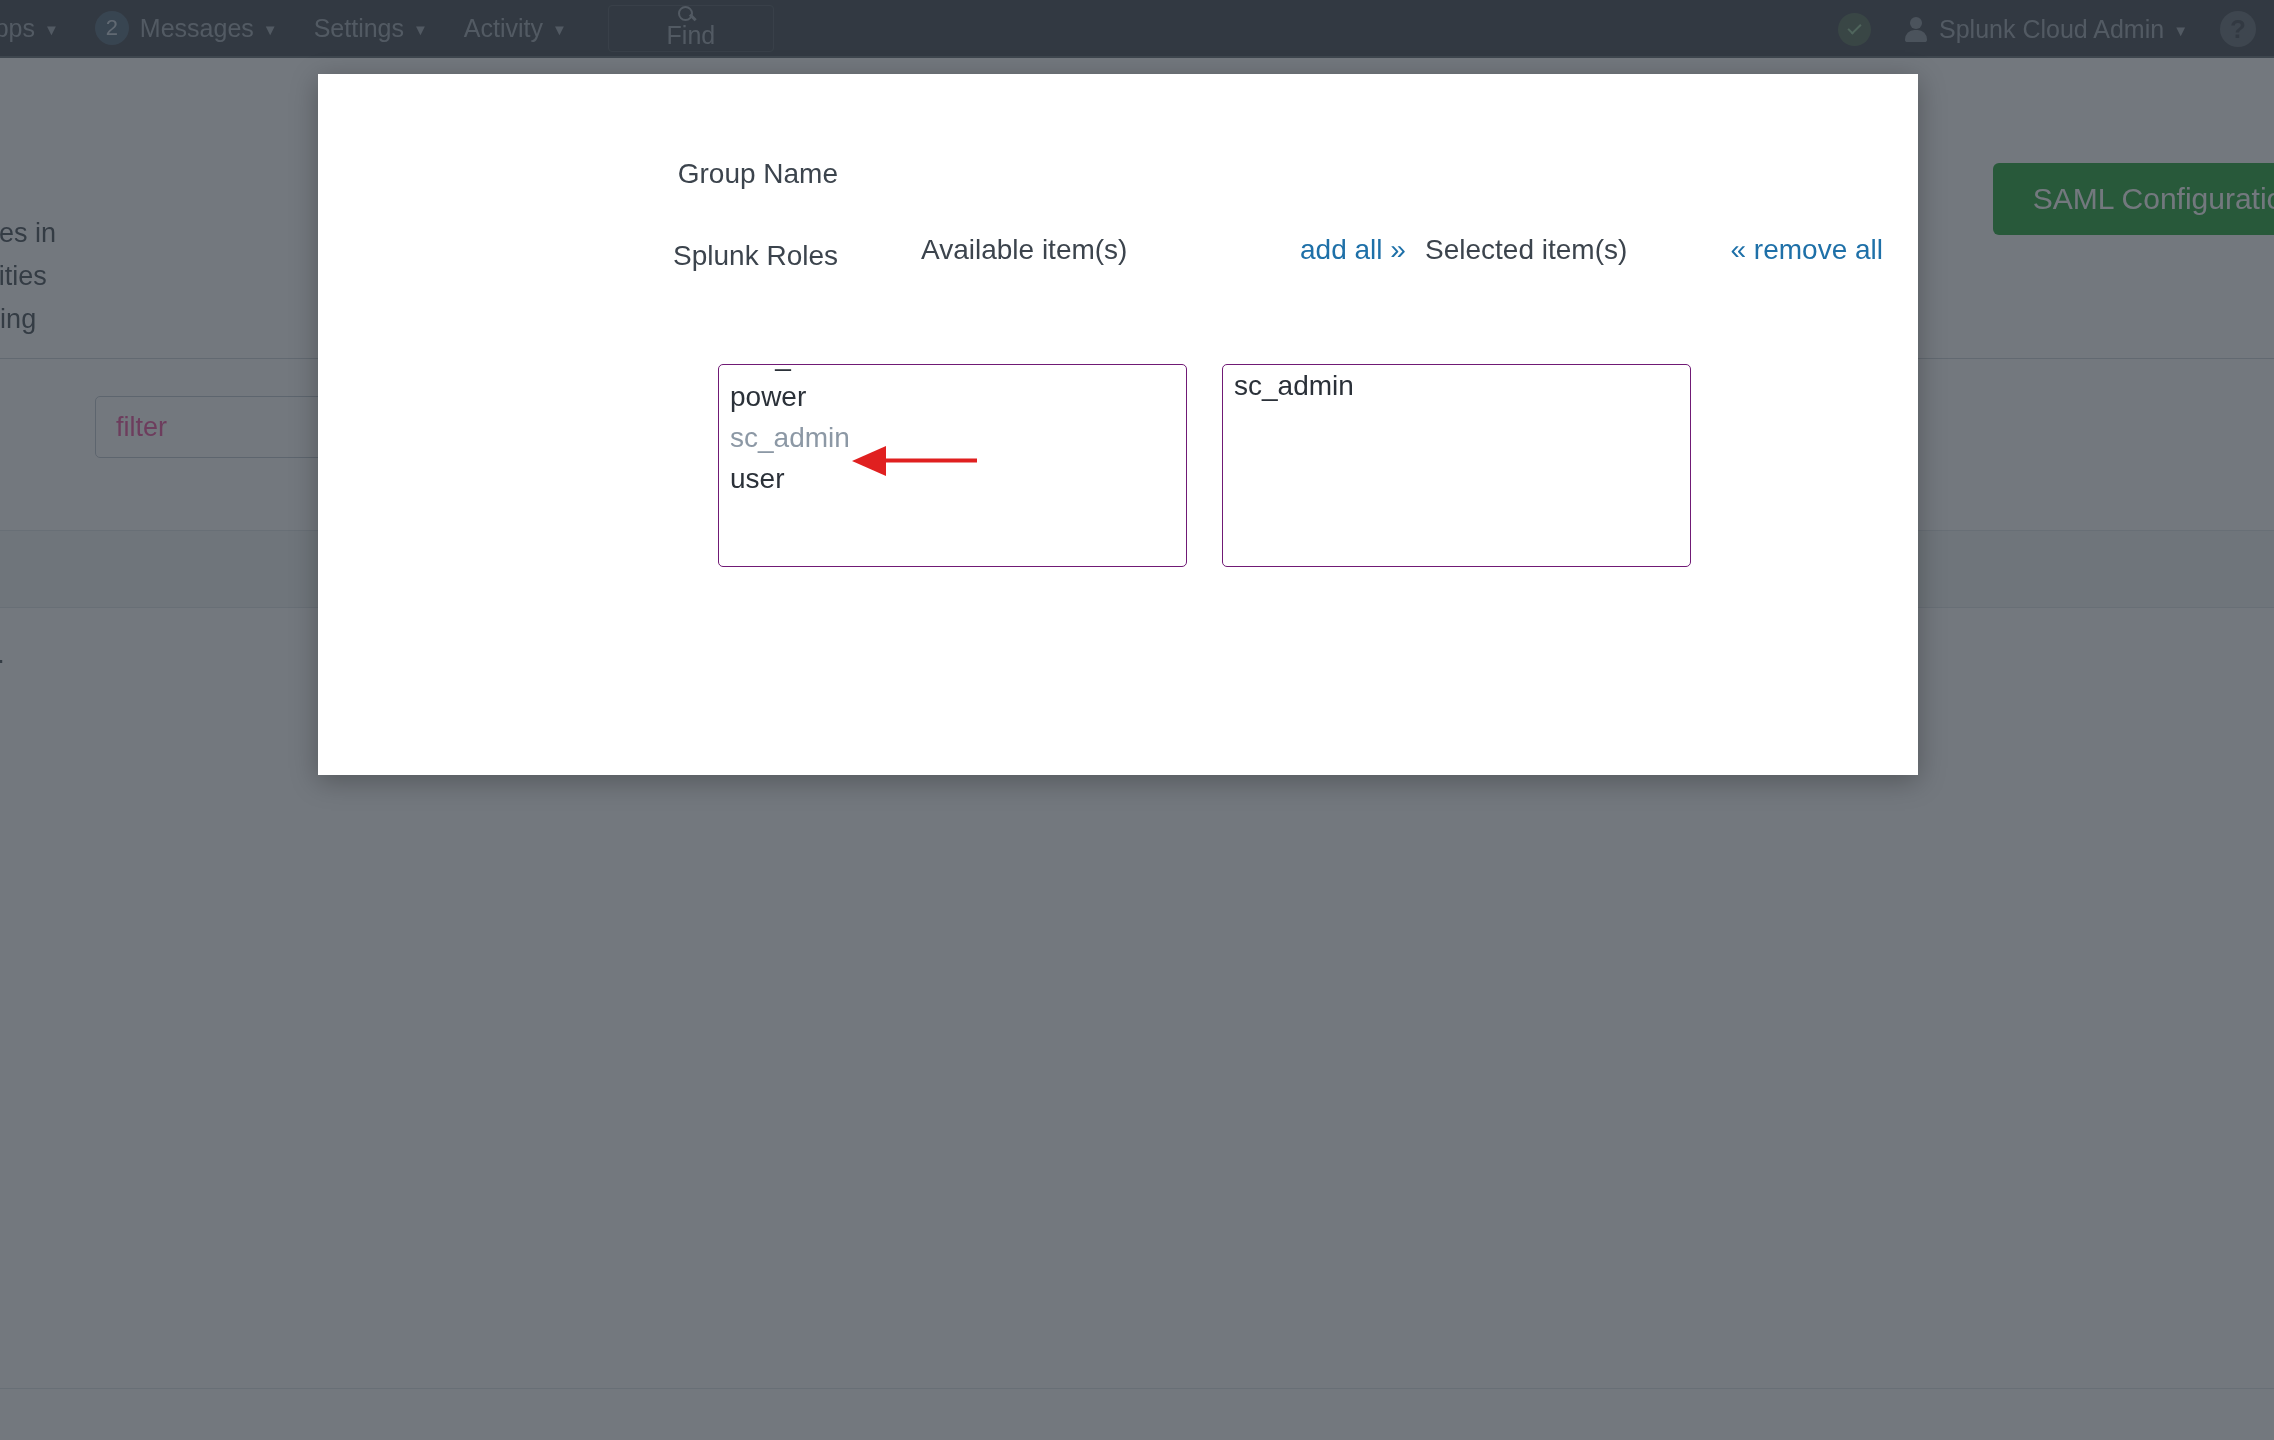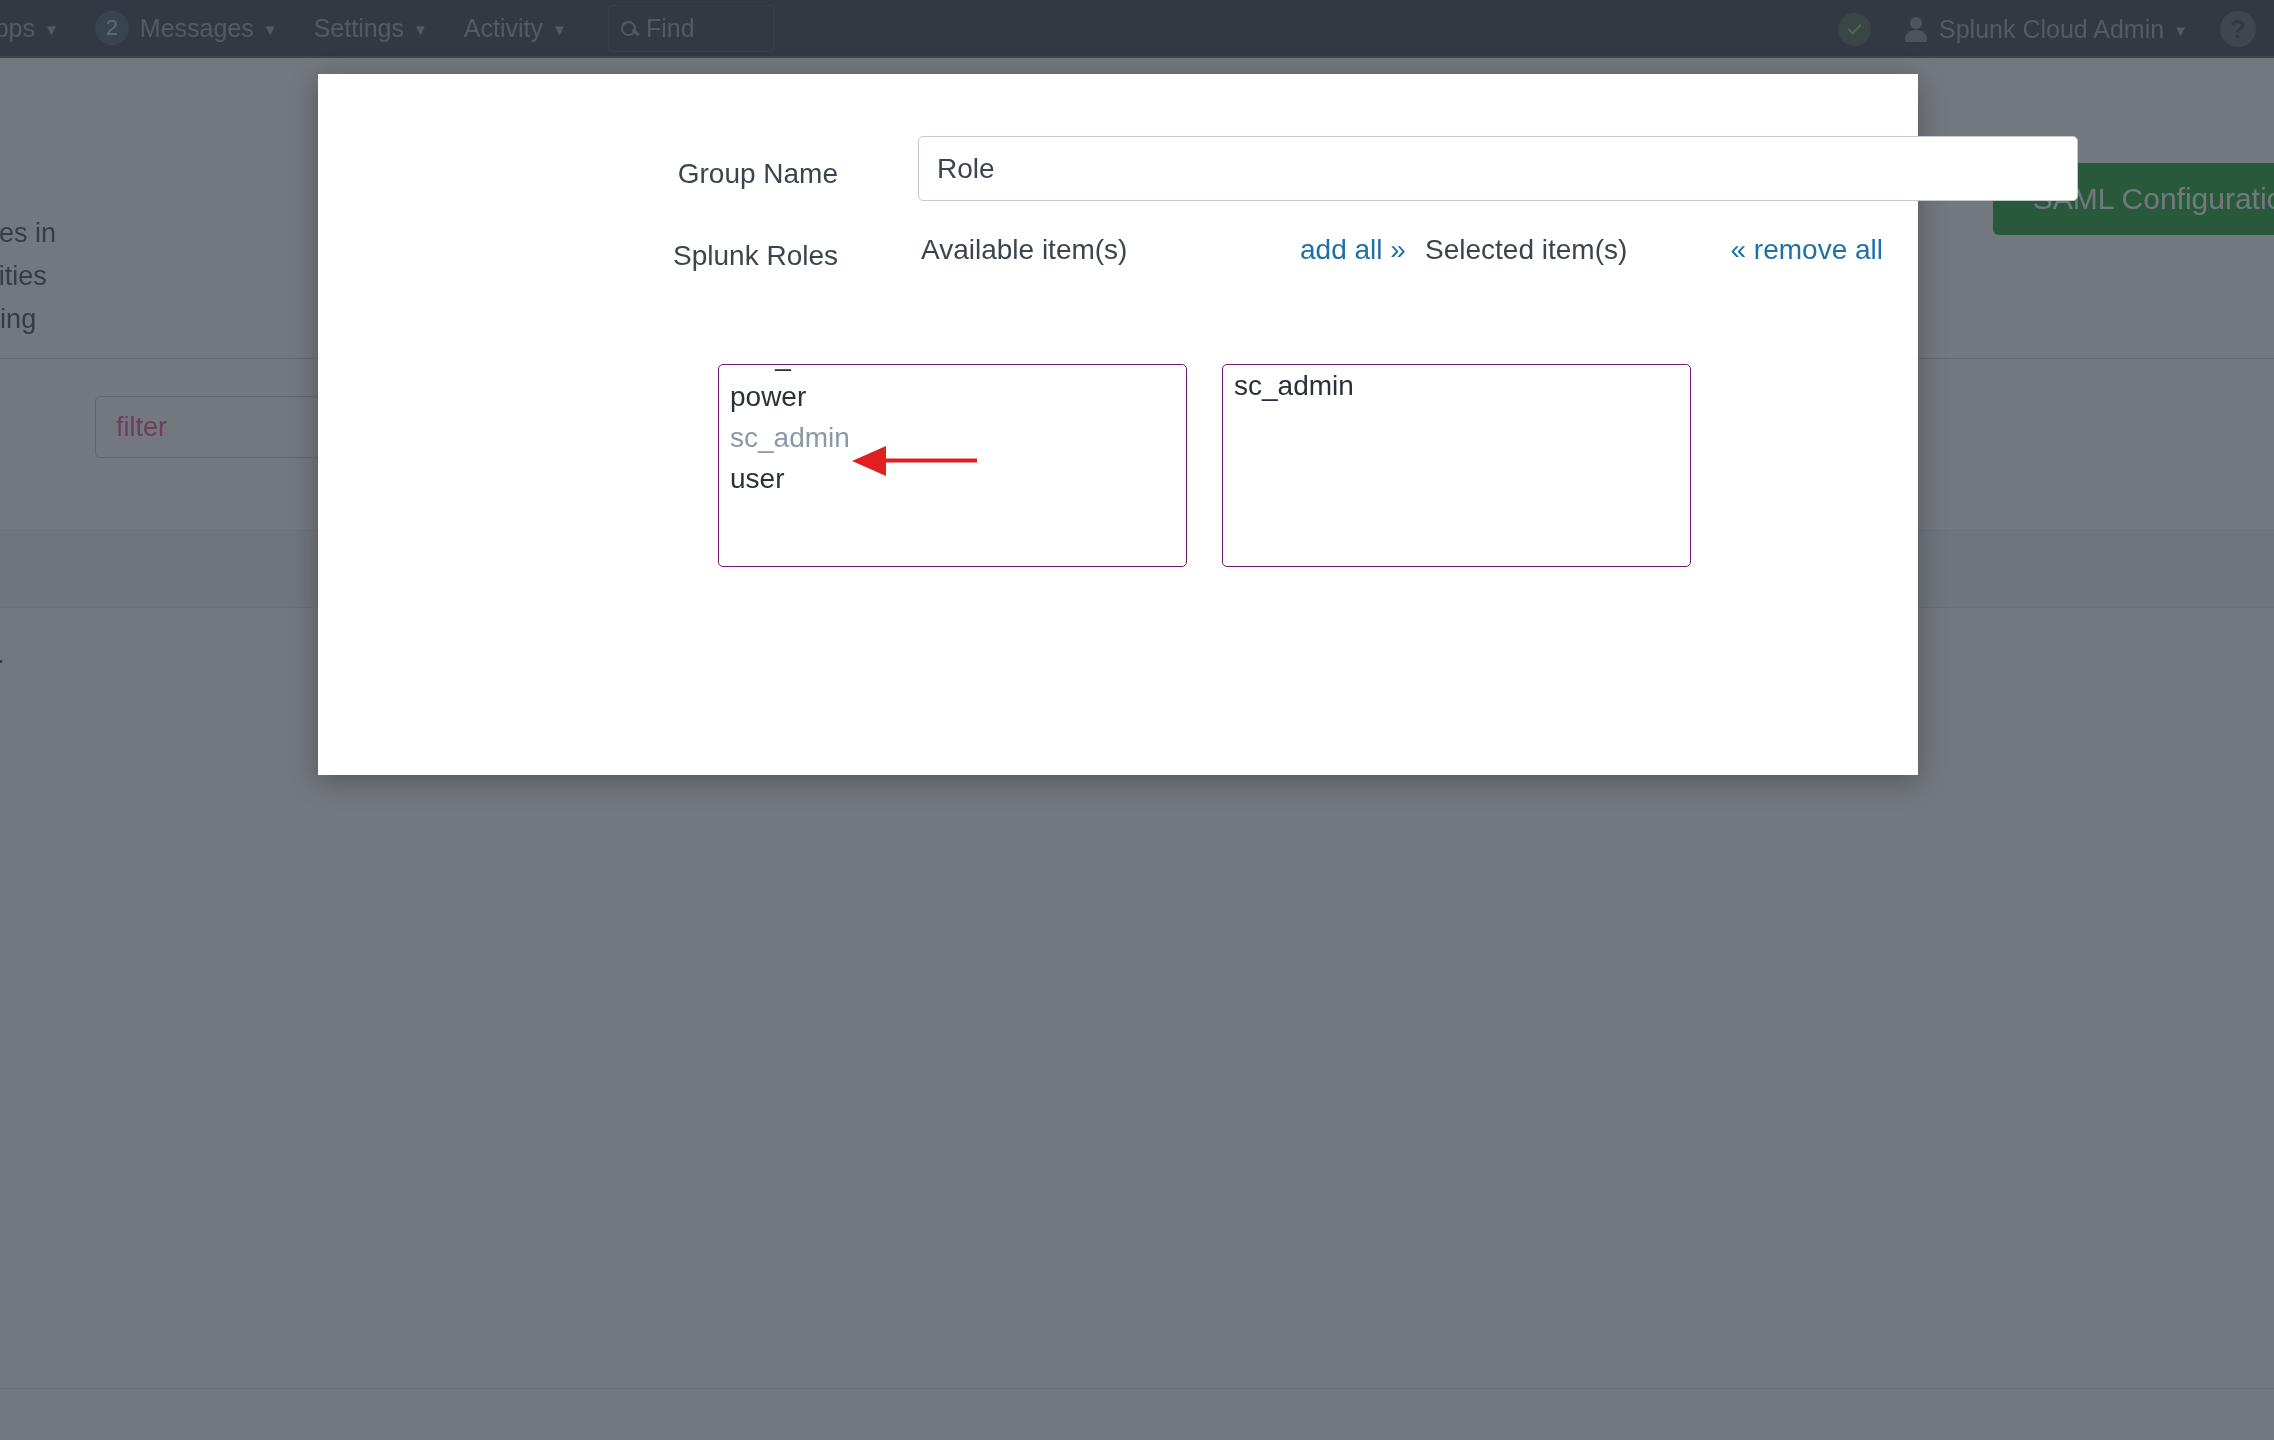--- a/index.html
+++ b/index.html
@@ -68,20 +68,21 @@
   }
   #find-box {
     width: 166px; height: 47px;
     border: 1px solid #4b535c;
     border-radius: 4px;
     display: flex;
     align-items: center;
     padding: 0 12px;
     margin-left: 5px;
     cursor: text;
+    flex-direction: column;
   }
   #find-box .mag {
     width: 15px; height: 15px;
     border: 2.5px solid #99a1aa;
     border-radius: 50%;
     position: relative;
     flex: none;
     margin-right: 10px;
   }
   #find-box .mag::after {
@@ -470,21 +471,20 @@
   </div>
 
   <div id="veil"></div>
 
   <div id="modal">
 
 
     <div id="modal-body">
 
       <div class="field-label" id="label-group-name">Group Name</div>
-      <input id="group-name-input" type="text" value="Role" style="">
 
       <div class="field-label" id="label-splunk-roles">Splunk Roles</div>
 
       <div class="dual-col-label" id="available-label">Available item(s)</div>
       <a class="dual-link" id="add-all-link">add all »</a>
 
       <div class="dual-col-label" id="selected-label">Selected item(s)</div>
       <a class="dual-link" id="remove-all-link">« remove all</a>
 
       <div class="listbox" id="available-list">

